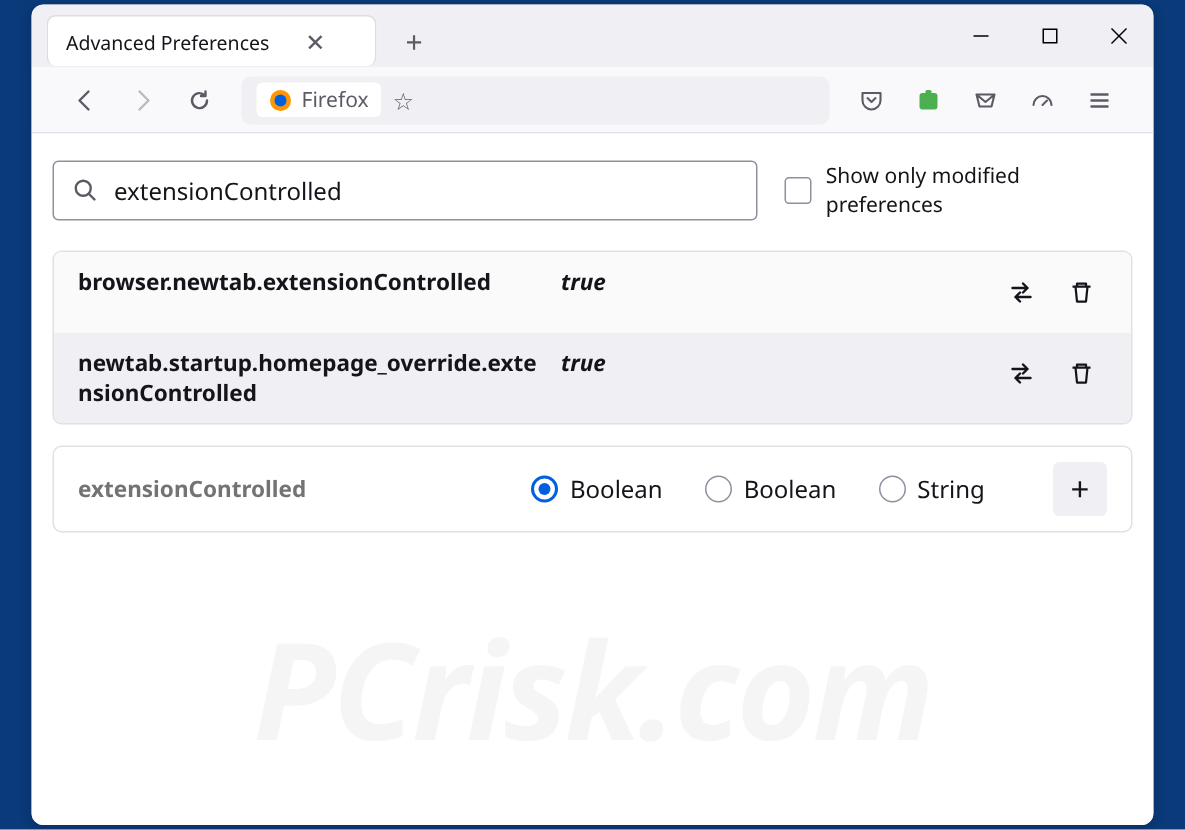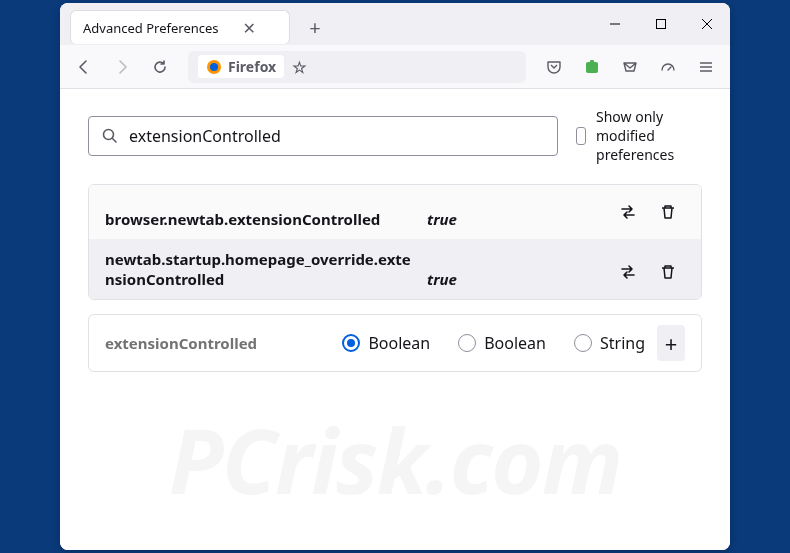--- a/index.html
+++ b/index.html
@@ -1,41 +1,41 @@
 <!DOCTYPE html>
 <html><head>
 <meta charset="utf-8">
 <style>
 * { margin: 0; padding: 0; box-sizing: border-box; font-family: "Segoe UI", system-ui, sans-serif; }
 body { width: 790px; height: 553px; background: #0a3a7a; display: flex; align-items: flex-start; justify-content: center; }
-.window { width: 670px; height: 547px; background: #fff; border-radius: 8px; margin-top: 3px; overflow: hidden; display: flex; flex-direction: column; box-shadow: 0 2px 8px rgba(0,0,0,0.2); }
+.window { width: 748px; height: 547px; background: #fff; border-radius: 8px; margin-top: 3px; overflow: hidden; display: flex; flex-direction: column; box-shadow: 0 2px 8px rgba(0,0,0,0.2); }
 .titlebar { height: 42px; display: flex; align-items: center; background: #f0f0f4; }
 .tab { display: flex; align-items: center; height: 34px; background: #fff; border-radius: 6px; margin-left: 10px; margin-top: 6px; padding: 0 12px; gap: 24px; min-width: 220px; border: 1px solid #ddd; border-bottom: none; }
 .tab-title { font-size: 13px; color: #15141a; }
 .tab-close { color: #5b5b66; cursor: pointer; font-size: 16px; }
 .newtab { margin-left: 10px; margin-top: 6px; width: 30px; height: 30px; display: flex; align-items: center; justify-content: center; color: #5b5b66; cursor: pointer; font-size: 20px; border-radius: 4px; }
 .win-controls { margin-left: auto; display: flex; }
 .win-btn { width: 46px; height: 42px; display: flex; align-items: center; justify-content: center; cursor: pointer; }
 .win-btn svg { width: 12px; height: 12px; }
-.toolbar { height: 44px; background: #f9f9fb; border-bottom: 1px solid #e0e0e6; display: flex; align-items: center; padding: 0 8px; gap: 6px; font-weight: bold; }
+.toolbar { height: 44px; background: #f9f9fb; border-bottom: 1px solid #e0e0e6; display: flex; align-items: center; padding: 0 20px; gap: 6px; }
 .nav-btn { width: 32px; height: 32px; display: flex; align-items: center; justify-content: center; border-radius: 4px; cursor: pointer; color: #5b5b66; }
 .nav-btn.disabled { color: #bbb; }
 .urlbar { flex: 1; height: 32px; background: #f0f0f4; border-radius: 6px; display: flex; align-items: center; padding: 0 10px; gap: 8px; margin: 0 6px; }
 .urlbar-ff { display: flex; align-items: center; gap: 6px; font-size: 14px; color: #5b5b66; background: #fff; border-radius: 4px; padding: 2px 8px; }
 .urlbar-text { font-size: 14px; color: #5b5b66; flex: 1; }
 .urlbar-star { color: #5b5b66; }
 .tb-icon { width: 32px; height: 32px; display: flex; align-items: center; justify-content: center; cursor: pointer; color: #5b5b66; }
-.content { flex: 1; background: #fff; padding: 18px 28px; position: relative; overflow: hidden; }
+.content { flex: 1; background: #fff; padding: 18px 14px; position: relative; overflow: hidden; }
 .search-row { display: flex; align-items: center; gap: 18px; margin-bottom: 20px; }
 .search-box { flex: 0 0 470px; height: 40px; border: 1px solid #8f8f9d; border-radius: 4px; display: flex; align-items: center; padding: 0 12px; gap: 10px; }
 .search-box input { border: none; outline: none; font-size: 16px; flex: 1; color: #15141a; }
 .checkbox-row { display: flex; align-items: center; gap: 10px; font-size: 14px; color: #15141a; }
 .checkbox { width: 18px; height: 18px; border: 1px solid #8f8f9d; border-radius: 3px; }
 .prefs-box { border: 1px solid #e0e0e6; border-radius: 6px; overflow: hidden; }
-.pref-row { display: flex; align-items: flex-end; min-height: 44px; padding: 10px 16px; gap: 12px; }
+.pref-row { display: flex; align-items: flex-start; min-height: 44px; padding: 10px 16px; gap: 12px; }
 .pref-row:nth-child(1) { background: #fafafb; }
 .pref-row:nth-child(2) { background: #f0f0f4; }
 .pref-name { font-size: 15px; font-weight: 700; color: #15141a; width: 310px; word-break: break-all; }
 .pref-value { font-size: 15px; font-weight: 700; color: #15141a; flex: 1; font-style: italic; }
 .pref-actions { display: flex; gap: 6px; }
 .icon-btn { width: 34px; height: 34px; border: none; background: transparent; border-radius: 4px; display: flex; align-items: center; justify-content: center; cursor: pointer; }
 .add-row { display: flex; align-items: center; min-height: 52px; padding: 10px 16px; border: 1px solid #e0e0e6; border-radius: 6px; margin-top: 14px; gap: 12px; }
 .add-name { font-size: 15px; font-weight: 700; color: #737373; width: 290px; }
 .radio-group { display: flex; gap: 28px; flex: 1; }
 .radio-item { display: flex; align-items: center; gap: 8px; font-size: 16px; color: #15141a; }

